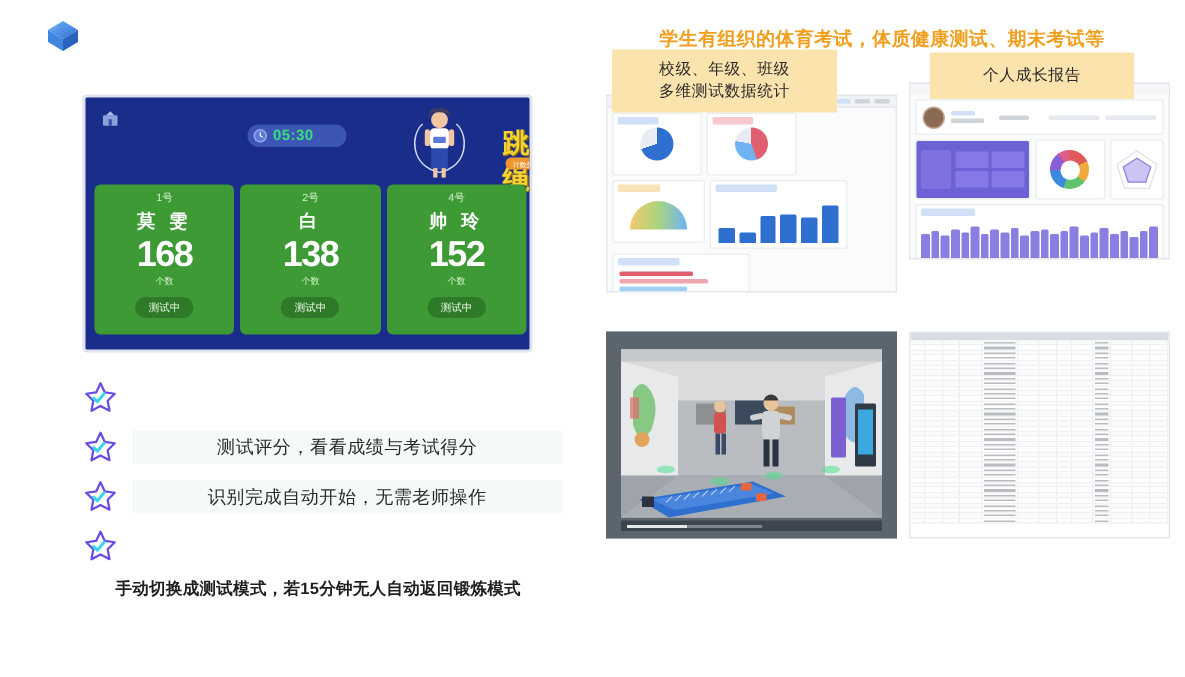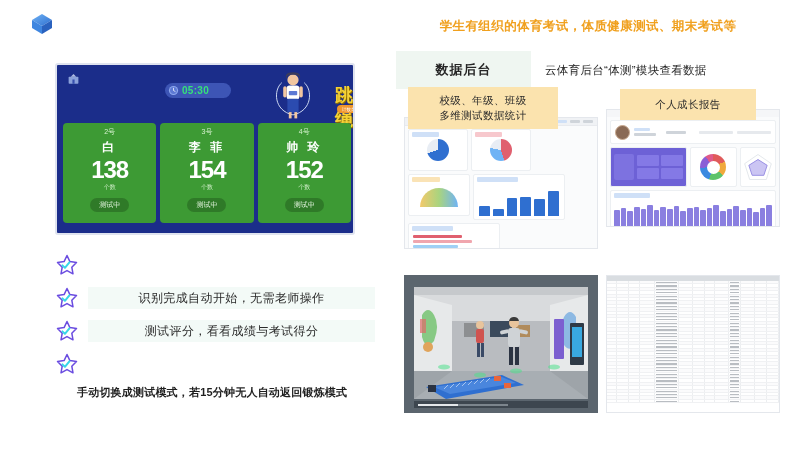--- a/index.html
+++ b/index.html
@@ -225,30 +225,30 @@
       <rect x="39" y="23" width="5" height="16" rx="2.5" fill="#f2c6a0"></rect>
       <rect x="24" y="60" width="4" height="9" fill="#f2c6a0"></rect>
       <rect x="32" y="60" width="4" height="9" fill="#f2c6a0"></rect>
     </svg>
 
     <div class="sport-name">跳绳</div>
     <div class="sport-badge">计数类项目</div>
 
     <div class="cards-row">
       <div class="player-card">
-        <div class="card-no">2号</div>
-        <div class="card-name">白</div>
-        <div class="card-count">138</div>
+        <div class="card-no">1号</div>
+        <div class="card-name">莫 雯</div>
+        <div class="card-count">168</div>
         <div class="card-unit">个数</div>
         <div class="card-status">测试中</div>
       </div>
       <div class="player-card">
-        <div class="card-no">3号</div>
-        <div class="card-name">李 菲</div>
-        <div class="card-count">154</div>
+        <div class="card-no">2号</div>
+        <div class="card-name">白</div>
+        <div class="card-count">138</div>
         <div class="card-unit">个数</div>
         <div class="card-status">测试中</div>
       </div>
       <div class="player-card">
         <div class="card-no">4号</div>
         <div class="card-name">帅 玲</div>
         <div class="card-count">152</div>
         <div class="card-unit">个数</div>
         <div class="card-status">测试中</div>
       </div>
@@ -263,50 +263,46 @@
         <path d="M6.6 11.2 L10.2 11.2 L10.2 14.8 L6.6 14.8 Z" fill="#4fd8e8" opacity="0"></path>
         <path d="M7.4 12.4 L9.9 14.8 L14.4 9.4" stroke="#38d6e8" stroke-width="2" fill="none" stroke-linecap="round" stroke-linejoin="round"></path>
       </svg>
     </div>
 
     <div class="feature-row">
       <svg class="star-icon" viewBox="0 0 24 24">
         <path d="M12 2.5 L14.9 8.6 L21.5 9.5 L16.8 14.2 L18 20.8 L12 17.6 L6 20.8 L7.2 14.2 L2.5 9.5 L9.1 8.6 Z" fill="#ffffff" stroke="#6a4ce0" stroke-width="1.5" stroke-linejoin="round"></path>
         <path d="M7.4 12.4 L9.9 14.8 L14.4 9.4" stroke="#38d6e8" stroke-width="2" fill="none" stroke-linecap="round" stroke-linejoin="round"></path>
       </svg>
-      <div class="feature-text">识别完成自动开始，无需老师操作</div>
+      <div class="feature-text">测试评分，看看成绩与考试得分</div>
     </div>
 
     <div class="feature-row">
       <svg class="star-icon" viewBox="0 0 24 24">
         <path d="M12 2.5 L14.9 8.6 L21.5 9.5 L16.8 14.2 L18 20.8 L12 17.6 L6 20.8 L7.2 14.2 L2.5 9.5 L9.1 8.6 Z" fill="#ffffff" stroke="#6a4ce0" stroke-width="1.5" stroke-linejoin="round"></path>
         <path d="M7.4 12.4 L9.9 14.8 L14.4 9.4" stroke="#38d6e8" stroke-width="2" fill="none" stroke-linecap="round" stroke-linejoin="round"></path>
       </svg>
-      <div class="feature-text">测试评分，看看成绩与考试得分</div>
+      <div class="feature-text">识别完成自动开始，无需老师操作</div>
     </div>
 
     <div class="feature-row">
       <svg class="star-icon" viewBox="0 0 24 24">
         <path d="M12 2.5 L14.9 8.6 L21.5 9.5 L16.8 14.2 L18 20.8 L12 17.6 L6 20.8 L7.2 14.2 L2.5 9.5 L9.1 8.6 Z" fill="#ffffff" stroke="#6a4ce0" stroke-width="1.5" stroke-linejoin="round"></path>
         <path d="M7.4 12.4 L9.9 14.8 L14.4 9.4" stroke="#38d6e8" stroke-width="2" fill="none" stroke-linecap="round" stroke-linejoin="round"></path>
       </svg>
     </div>
 
     <div class="footnote">手动切换成测试模式，若15分钟无人自动返回锻炼模式</div>
   </div>
 </div>
 
 <div class="right-col">
 
   <div class="right-headline">学生有组织的体育考试，体质健康测试、期末考试等</div>
 
-  <div class="backend-row">
-    <div class="backend-tag">数据后台</div>
-    <div class="backend-desc">云体育后台“体测”模块查看数据</div>
-  </div>
 
   <div class="shot-grid">
 
     <div class="shot shot-border" id="shot-school">
       <div class="db-top">
         <span class="db-chip"></span>
         <span class="db-chip" style="width:8px"></span>
         <span class="db-chip" style="width:8px;background:#e3e6ea"></span>
         <span class="db-chip" style="margin-left:auto;width:18px;background:#cfe0f7"></span>
         <span class="db-chip" style="width:10px"></span>

